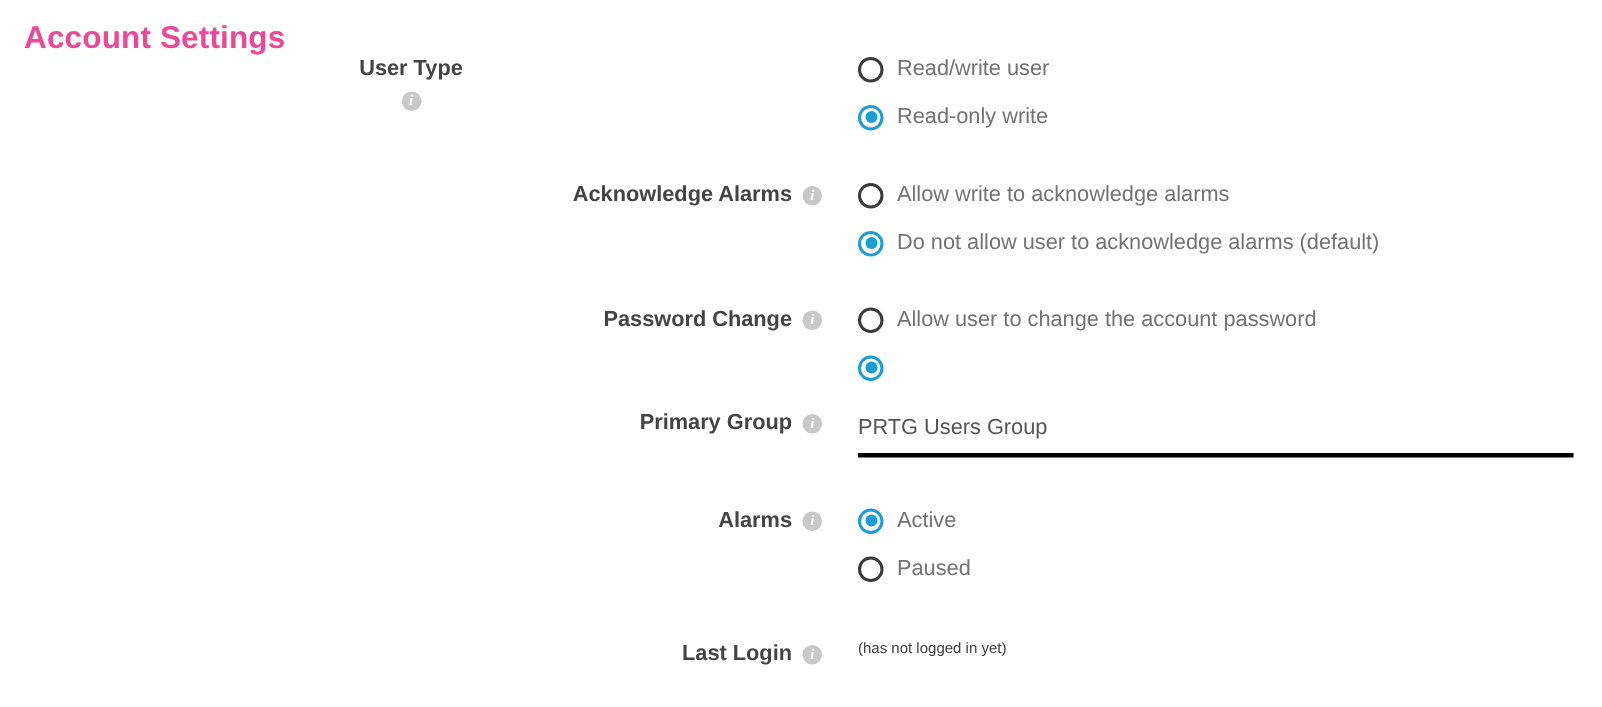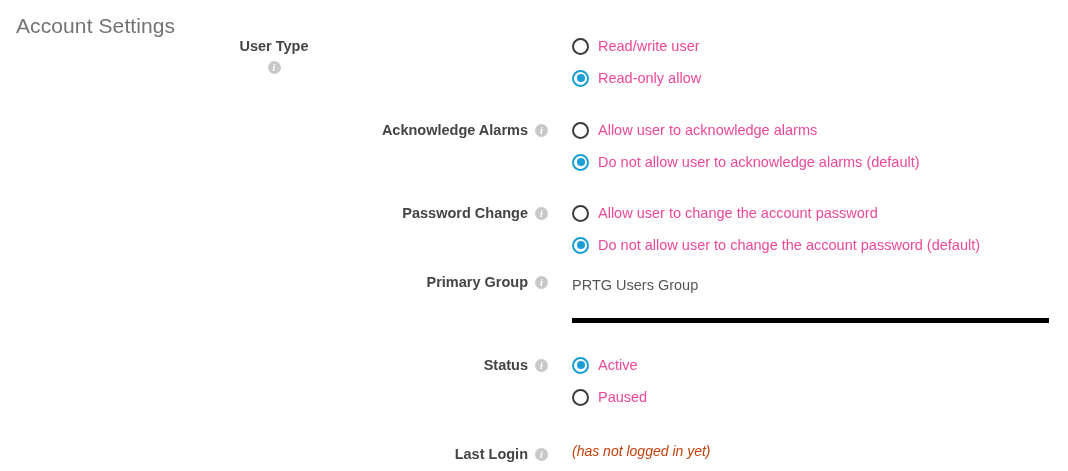--- a/index.html
+++ b/index.html
@@ -17,22 +17,22 @@
   .page {
     position: relative;
     width: 1068px;
     height: 471px;
   }
   .page-title {
     position: absolute;
     left: 16px;
     top: 14px;
     font-size: 21px;
-    color: #737373;
-    font-weight: normal;
+    color: #ec4899;
+    font-weight: bold;
     letter-spacing: 0.1px;
   }
   .form {
     position: absolute;
     left: 0;
     top: 26px;
     width: 1068px;
   }
   .row {
     display: flex;
@@ -99,35 +99,34 @@
     top: 50%;
     width: 8px;
     height: 8px;
     margin-left: -4px;
     margin-top: -4px;
     border-radius: 50%;
     background: #1a9ed4;
   }
   .radio-label {
     font-size: 14.5px;
-    color: #ec4899;
+    color: #737373;
   }
   .text-readonly {
     font-size: 14.5px;
     color: #555555;
-    padding-bottom: 22px;
-    border-bottom: 5px solid #000000;
+    padding-bottom: 6px;
+    border-bottom: 3px solid #000000;
     width: 477px;
     height: 22px;
     line-height: 22px;
   }
   .muted {
-    font-size: 14px;
-    color: #c2410c;
-    font-style: italic;
+    font-size: 10px;
+    color: #404040;
     line-height: 22px;
   }
   .row-usertype { margin-top: 4px; }
   .row-ack { margin-top: 20px; }
   .row-pwd { margin-top: 19px; }
   .row-group { margin-top: 13px; align-items: flex-start; }
   .row-status { margin-top: 26px; }
   .row-login { margin-top: 27px; align-items: flex-end; }
   .label-top-usertype { align-self: flex-start; padding-top: 8px; flex-direction: column; }
   .label-top-ack { align-self: flex-start; padding-top: 8px; }
@@ -148,72 +147,71 @@
         <span class="label-text">User Type</span>
         <span class="info-icon">i</span>
       </div>
       <div class="field-col">
         <div class="radio-line">
           <span class="radio"></span>
           <span class="radio-label">Read/write user</span>
         </div>
         <div class="radio-line">
           <span class="radio checked"></span>
-          <span class="radio-label">Read-only allow</span>
+          <span class="radio-label">Read-only write</span>
         </div>
       </div>
     </div>
 
     <div class="row row-ack">
       <div class="label-col label-top-ack">
         <span class="label-text">Acknowledge Alarms</span>
         <span class="info-icon">i</span>
       </div>
       <div class="field-col">
         <div class="radio-line">
           <span class="radio"></span>
-          <span class="radio-label">Allow user to acknowledge alarms</span>
+          <span class="radio-label">Allow write to acknowledge alarms</span>
         </div>
         <div class="radio-line">
           <span class="radio checked"></span>
           <span class="radio-label">Do not allow user to acknowledge alarms (default)</span>
         </div>
       </div>
     </div>
 
     <div class="row row-pwd">
       <div class="label-col label-top-pwd">
         <span class="label-text">Password Change</span>
         <span class="info-icon">i</span>
       </div>
       <div class="field-col">
         <div class="radio-line">
           <span class="radio"></span>
           <span class="radio-label">Allow user to change the account password</span>
         </div>
         <div class="radio-line">
           <span class="radio checked"></span>
-          <span class="radio-label">Do not allow user to change the account password (default)</span>
         </div>
       </div>
     </div>
 
     <div class="row row-group">
       <div class="label-col">
         <span class="label-text">Primary Group</span>
         <span class="info-icon">i</span>
       </div>
       <div class="field-col">
         <div class="text-readonly">PRTG Users Group</div>
       </div>
     </div>
 
     <div class="row row-status">
       <div class="label-col label-top-status">
-        <span class="label-text">Status</span>
+        <span class="label-text">Alarms</span>
         <span class="info-icon">i</span>
       </div>
       <div class="field-col">
         <div class="radio-line">
           <span class="radio checked"></span>
           <span class="radio-label">Active</span>
         </div>
         <div class="radio-line">
           <span class="radio"></span>
           <span class="radio-label">Paused</span>

